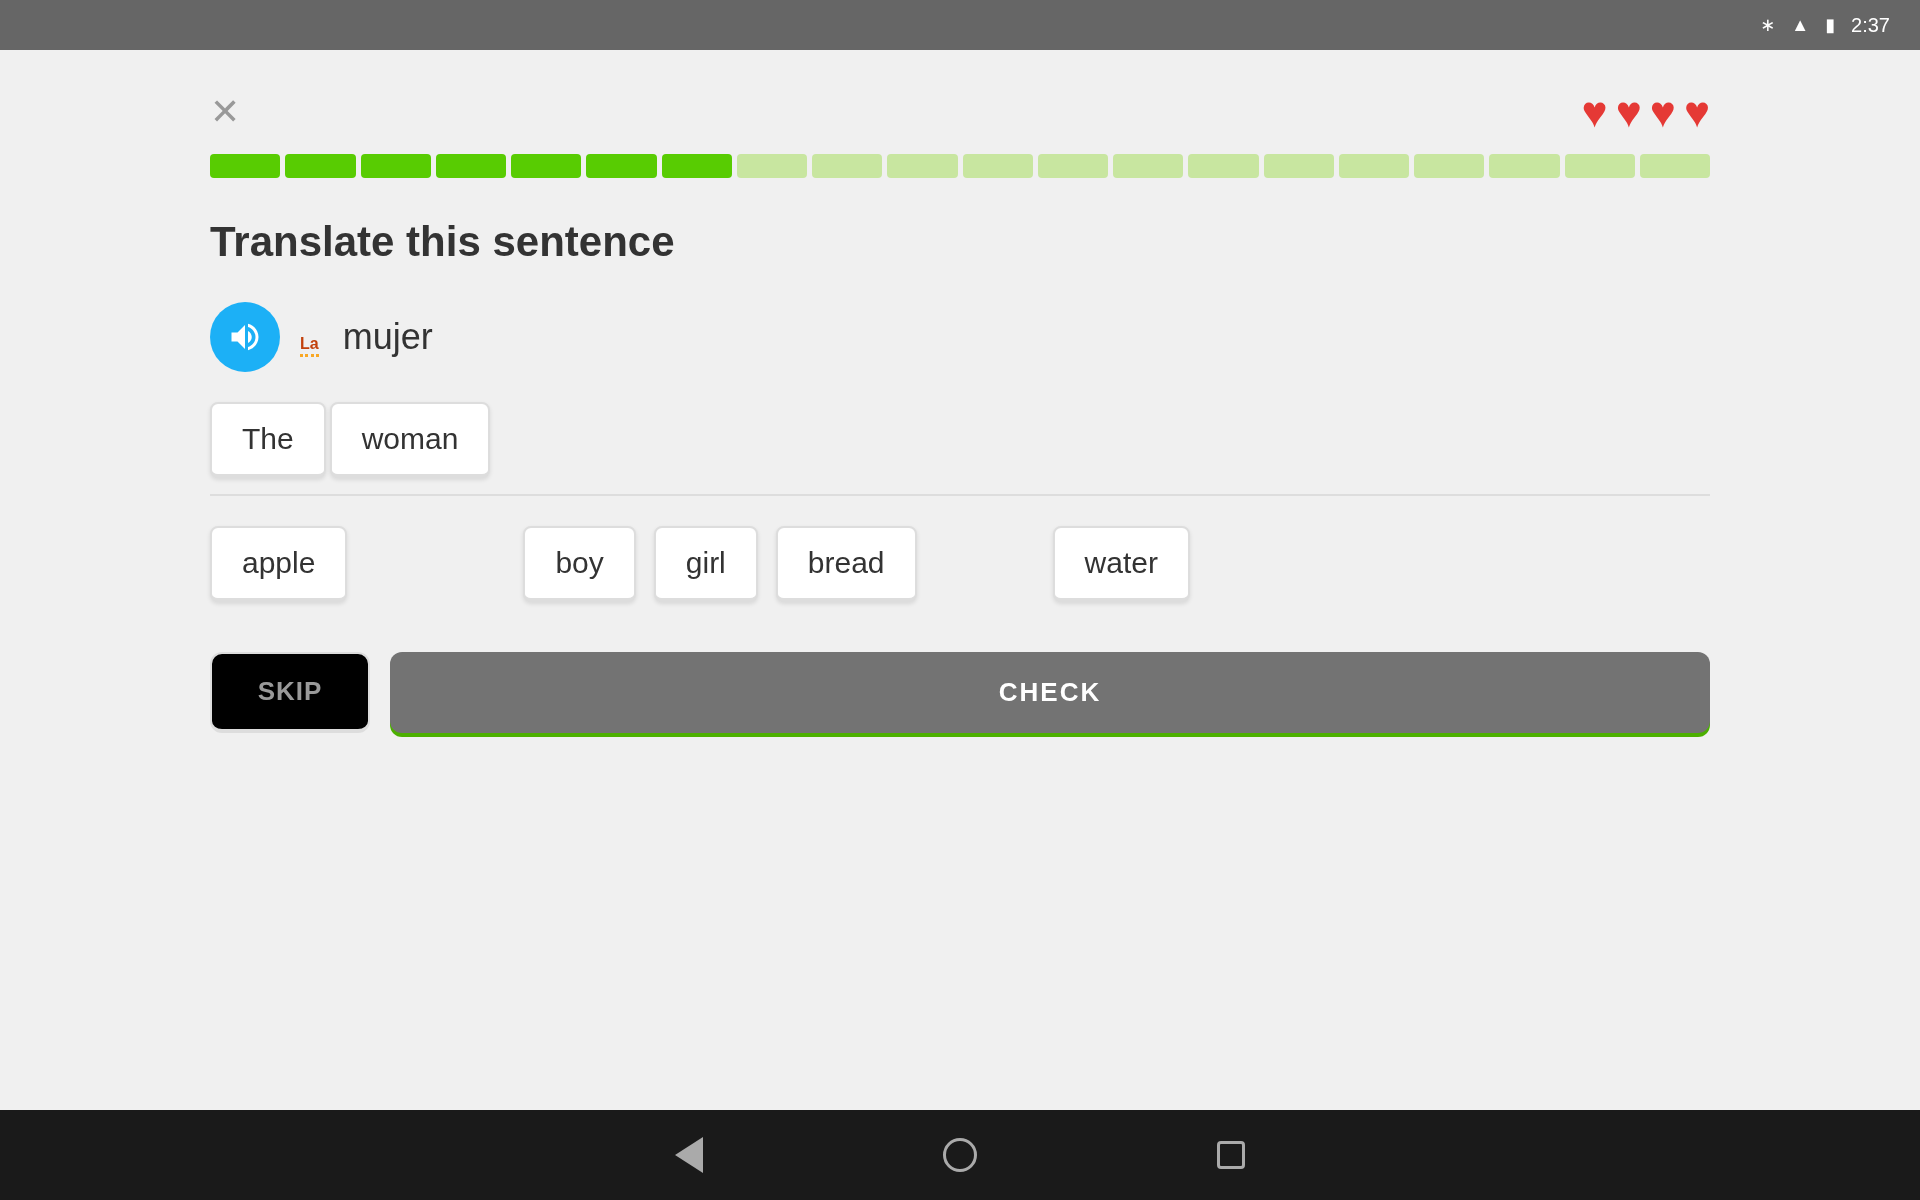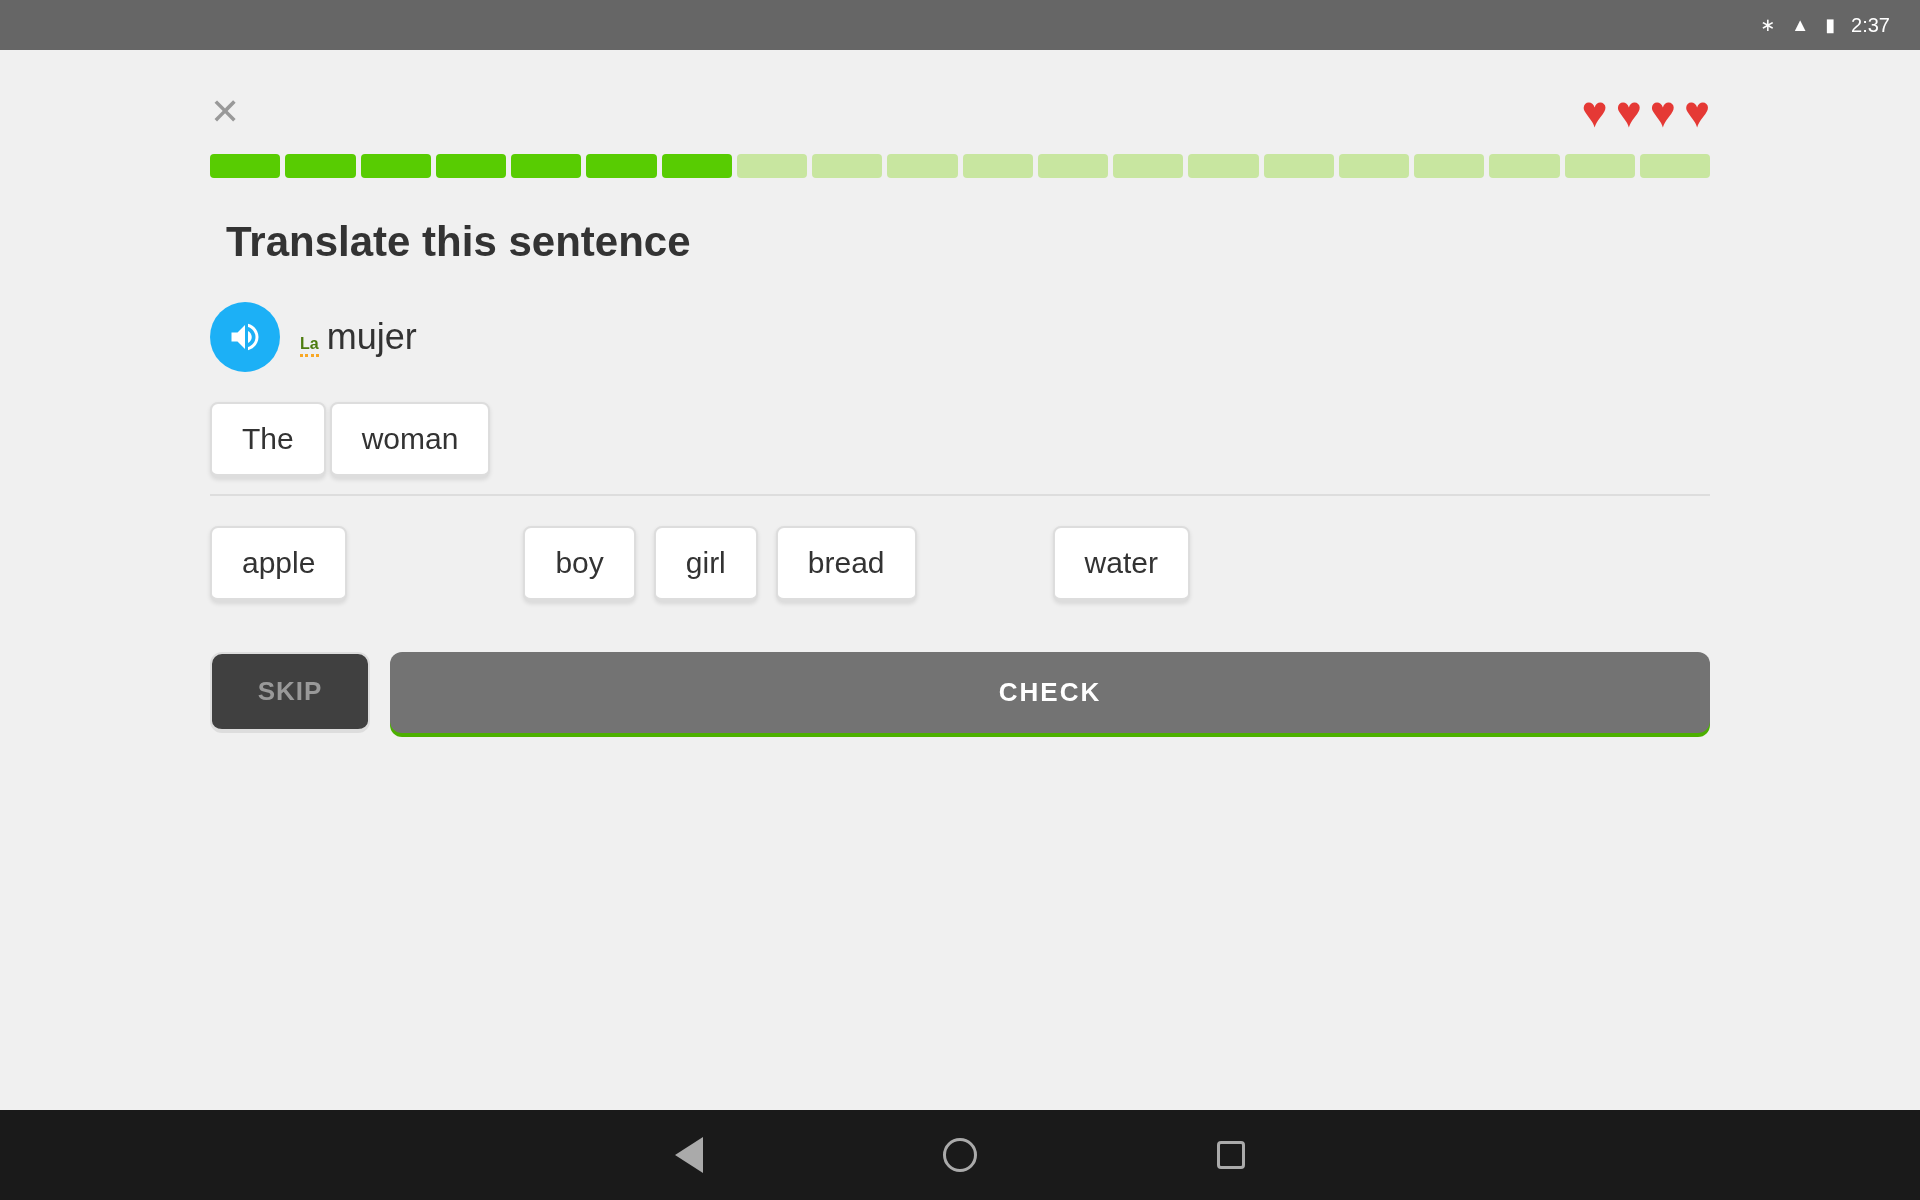--- a/index.html
+++ b/index.html
@@ -97,21 +97,20 @@
     .progress-segment.empty {
       background: #c8e6a0;
     }
 
     
     #instruction {
       font-size: 42px;
       font-weight: 700;
       color: #333;
       margin-bottom: 36px;
-      margin-left: 16px;
     }
 
     
     #sentence-area {
       display: flex;
       align-items: center;
       gap: 20px;
       margin-bottom: 30px;
     }
 
@@ -127,25 +126,25 @@
       justify-content: center;
       flex-shrink: 0;
     }
 
     .speaker-icon-svg {
       width: 36px;
       height: 36px;
     }
 
     #sentence-highlighted {
-      color: #4d7c0f;
+      color: #c2410c;
       font-weight: 600;
       border-bottom: 3px dotted #f9a825;
       padding-bottom: 2px;
-      margin-right: 8px;
+      margin-right: 24px;
     }
 
     
     #answer-area {
       min-height: 90px;
       display: flex;
       flex-wrap: wrap;
       align-items: flex-start;
       gap: 4px;
       padding-bottom: 16px;
@@ -176,21 +175,21 @@
     }
 
     
     #bottom-buttons {
       display: flex;
       gap: 20px;
       padding-bottom: 20px;
     }
 
     #skip-btn {
-      background: #404040;
+      background: #000000;
       border: 2px solid #ddd;
       border-bottom: 4px solid #ddd;
       border-radius: 12px;
       padding: 22px 40px;
       font-size: 26px;
       font-weight: 700;
       color: #999;
       cursor: pointer;
       letter-spacing: 1px;
       min-width: 160px;

